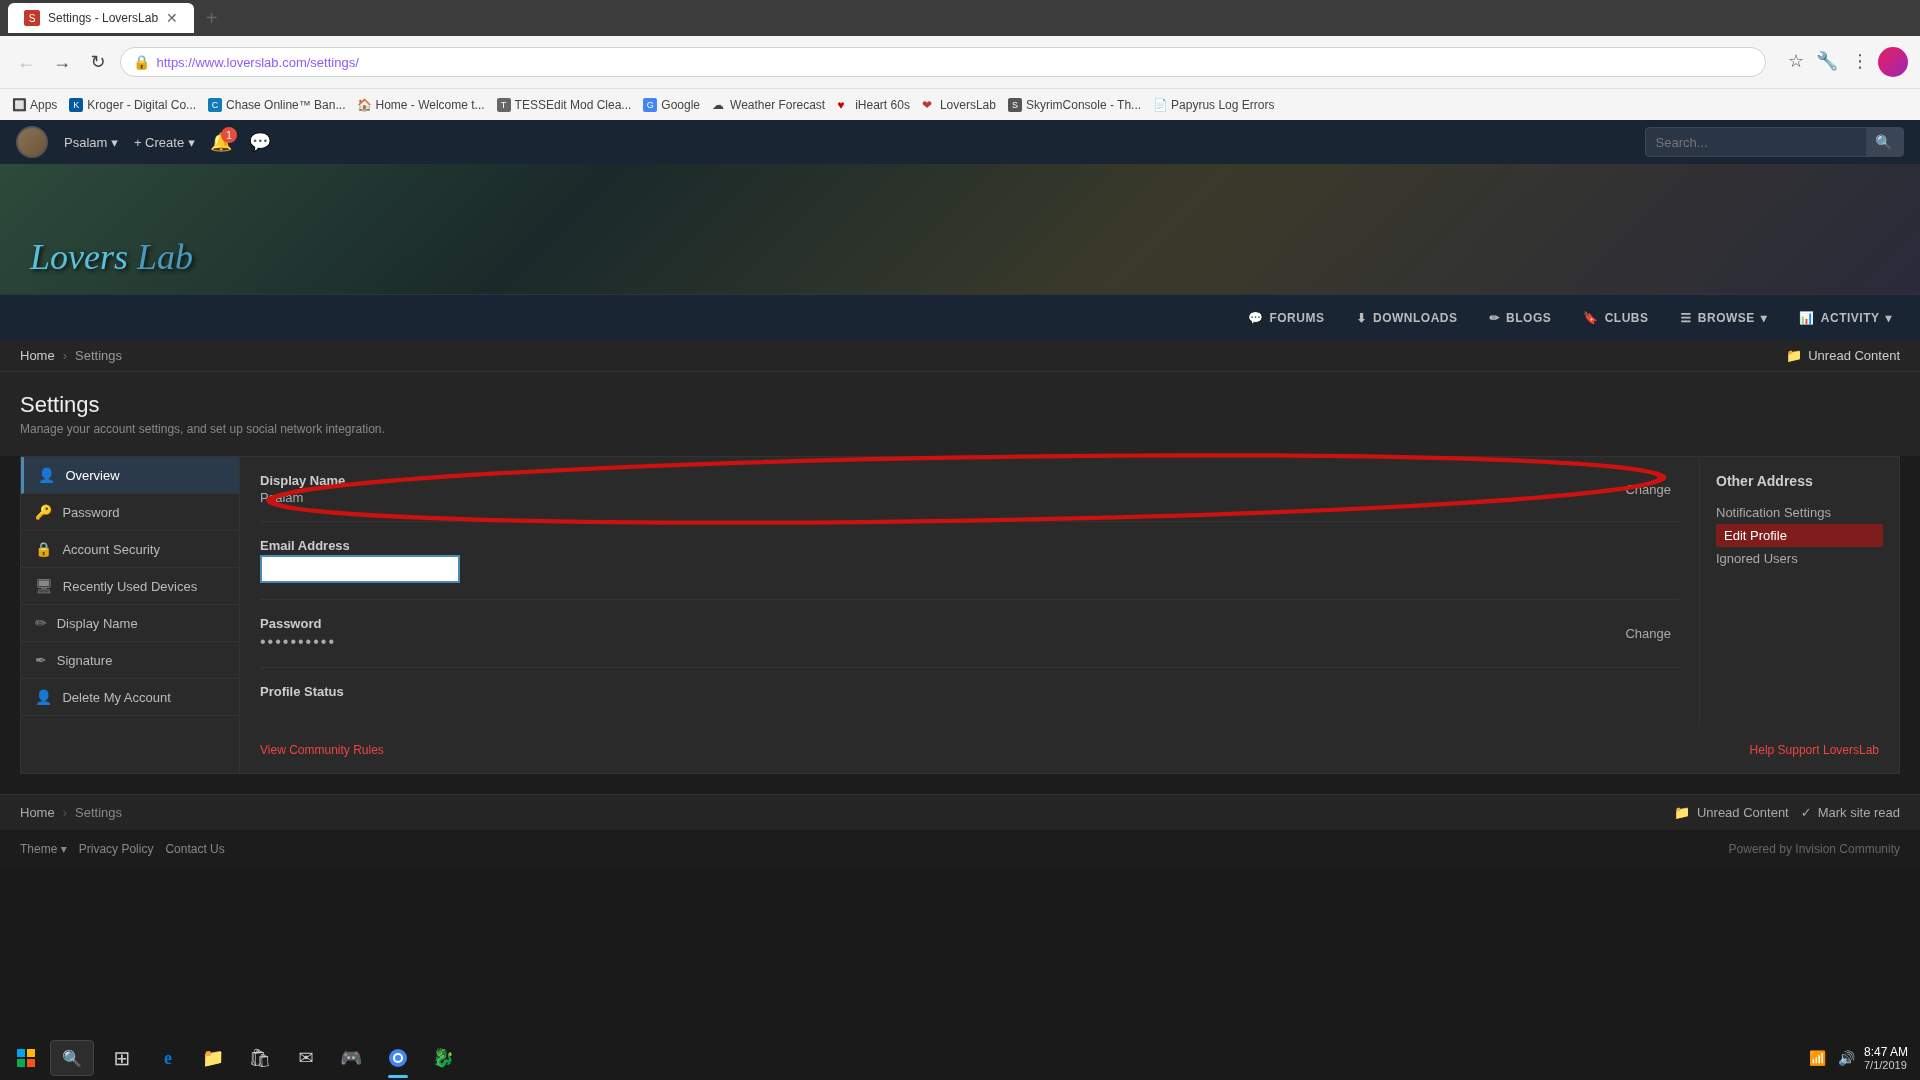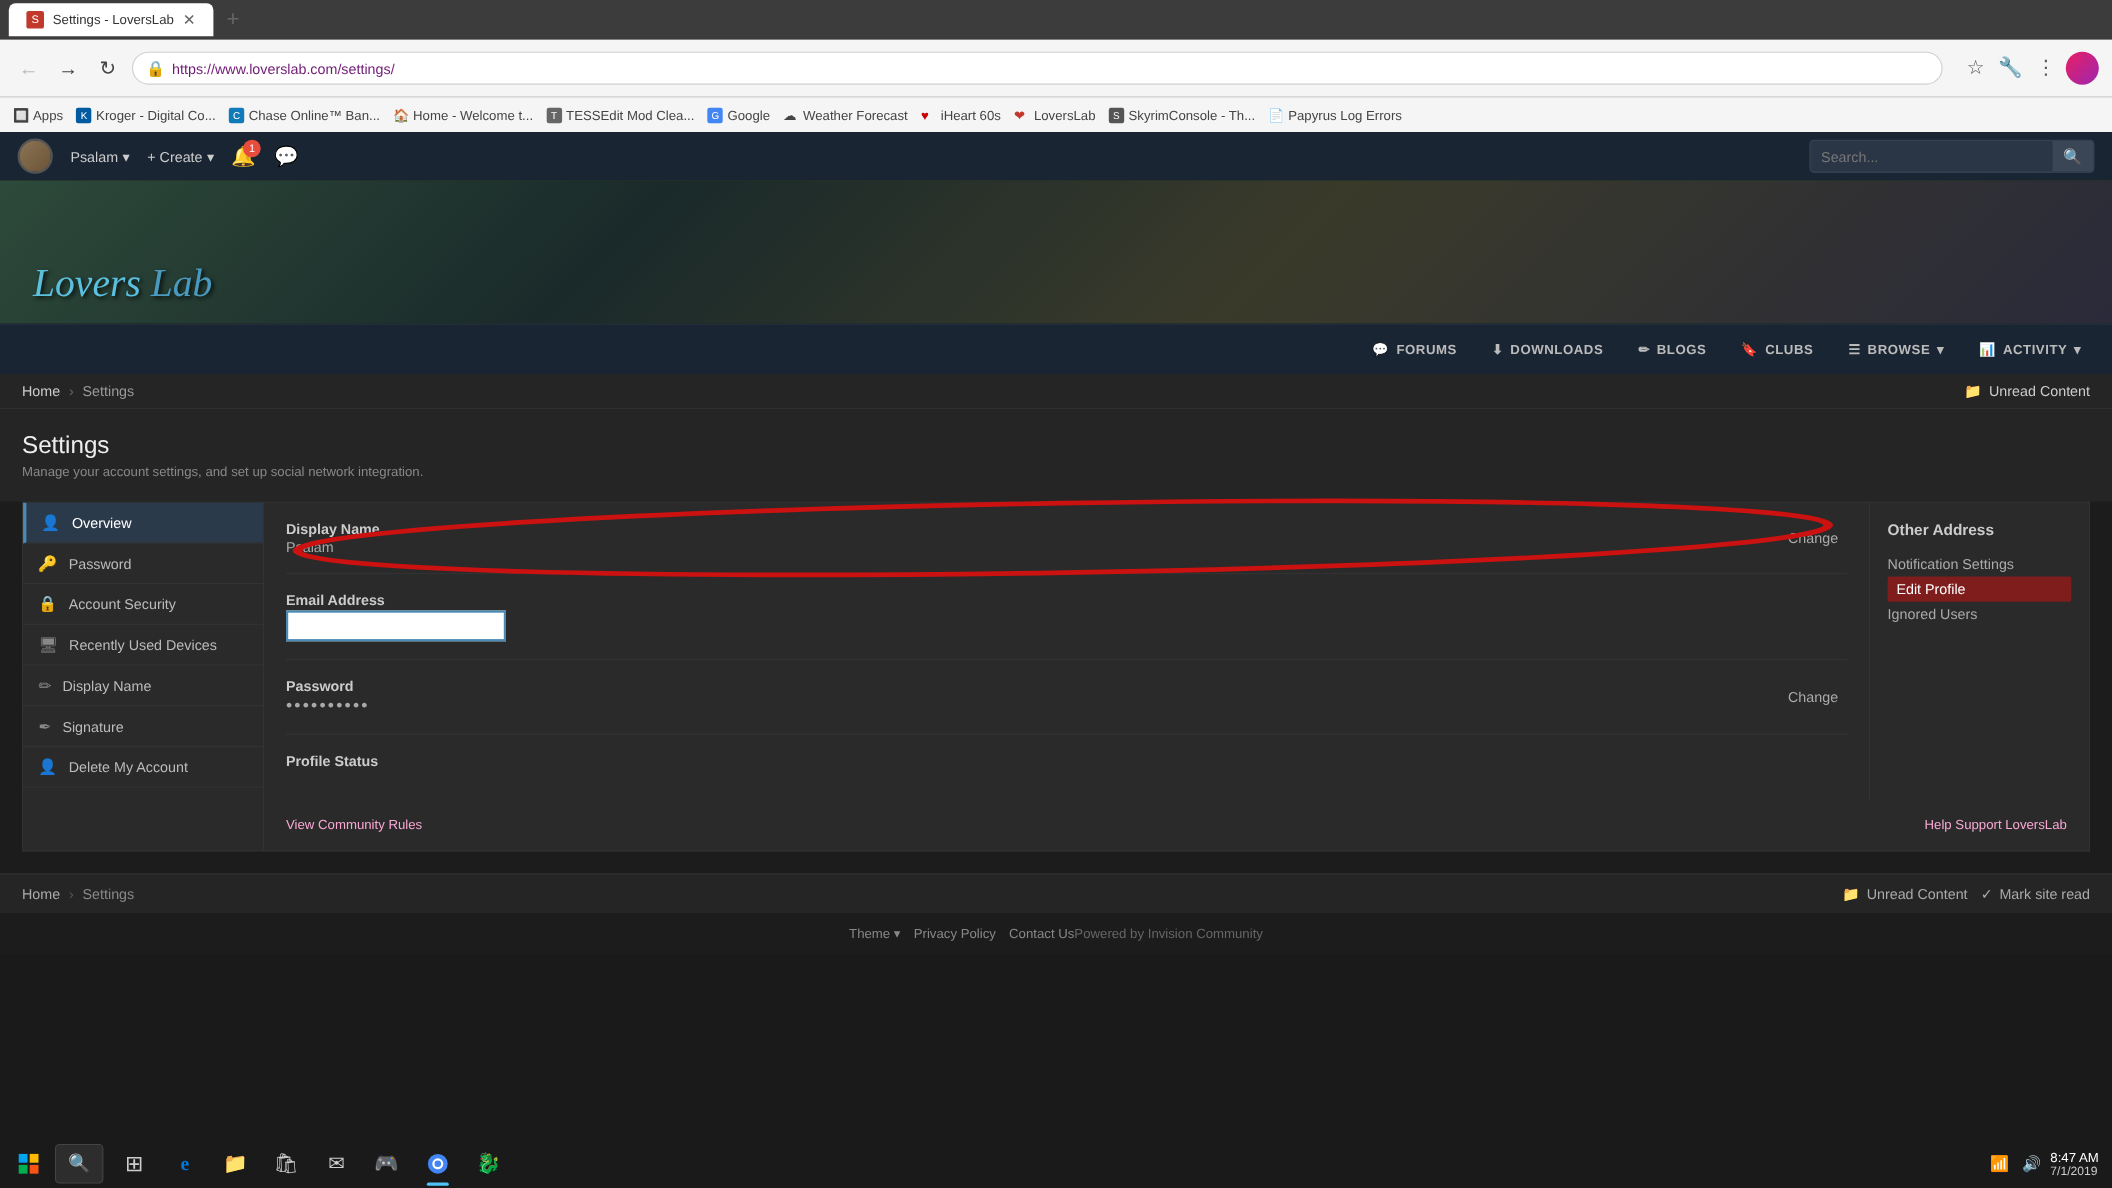--- a/index.html
+++ b/index.html
@@ -11,21 +11,21 @@
     .browser-tab { background: #f1f1f1; color: #333; padding: 6px 16px; border-radius: 6px 6px 0 0; font-size: 12px; display: flex; align-items: center; gap: 8px; height: 30px; min-width: 180px; }
     .browser-tab.active { background: #ffffff; }
     .tab-favicon { width: 16px; height: 16px; background: #555; border-radius: 2px; display: inline-block; }
     .tab-close { color: #666; cursor: pointer; font-size: 14px; }
     .tab-new { background: none; border: none; color: #666; font-size: 20px; cursor: pointer; padding: 0 8px; }
     .browser-controls { background: #f5f5f5; height: 52px; display: flex; align-items: center; padding: 0 12px; gap: 8px; }
     .nav-btn { background: none; border: none; color: #444; font-size: 18px; cursor: pointer; width: 28px; height: 28px; display: flex; align-items: center; justify-content: center; border-radius: 50%; }
     .nav-btn.disabled { color: #bbb; cursor: default; }
     .address-bar { flex: 1; height: 30px; background: white; border: 1px solid #d0d0d0; border-radius: 15px; display: flex; align-items: center; padding: 0 12px; font-size: 13px; color: #333; }
     .address-bar-icon { color: #555; margin-right: 6px; font-size: 14px; }
-    .address-text { color: #701a75; }
+    .address-text { color: #8b5cf6; }
     .browser-actions { display: flex; gap: 4px; margin-left: 8px; }
     .browser-action-btn { background: none; border: none; color: #555; font-size: 18px; cursor: pointer; width: 28px; height: 28px; display: flex; align-items: center; justify-content: center; }
     .user-avatar-btn { width: 30px; height: 30px; border-radius: 50%; background: linear-gradient(135deg, #e91e63, #9c27b0); border: none; cursor: pointer; }
 
     
     .bookmarks-bar { background: #f5f5f5; height: 32px; display: flex; align-items: center; padding: 0 12px; gap: 12px; border-top: 1px solid #e0e0e0; font-size: 12px; color: #444; overflow: hidden; }
     .bookmark-item { display: flex; align-items: center; gap: 4px; cursor: pointer; white-space: nowrap; }
     .bm-icon { width: 14px; height: 14px; border-radius: 2px; display: inline-block; }
 
     
@@ -98,34 +98,34 @@
     .other-settings-title { color: #ccc; font-size: 14px; font-weight: bold; margin-bottom: 12px; }
     .other-settings-link { display: block; color: #aaa; font-size: 13px; padding: 4px 0; cursor: pointer; text-decoration: none; }
     .other-settings-link.active { background: #7f1d1d; color: white; padding: 4px 8px; border-radius: 2px; display: block; }
 
     
     .settings-main { display: flex; }
     .settings-form { flex: 1; padding: 16px 20px; }
 
     
     .footer-links { padding: 16px 20px; display: flex; justify-content: space-between; align-items: center; }
-    .footer-link { color: #f9a8d4; font-size: 12px; cursor: pointer; text-decoration: none; }
+    .footer-link { color: #ef4444; font-size: 12px; cursor: pointer; text-decoration: none; }
 
     
     .bottom-nav { background: #252525; border-top: 1px solid #333; padding: 10px 20px; display: flex; align-items: center; justify-content: space-between; }
     .bottom-nav-left { display: flex; align-items: center; gap: 8px; font-size: 13px; }
     .bottom-nav-link { color: #aaa; cursor: pointer; }
     .bottom-nav-sep { color: #555; }
     .bottom-nav-current { color: #888; }
     .bottom-nav-right { display: flex; align-items: center; gap: 12px; }
     .bottom-unread { color: #aaa; font-size: 13px; display: flex; align-items: center; gap: 6px; cursor: pointer; }
     .bottom-mark-read { color: #aaa; font-size: 13px; display: flex; align-items: center; gap: 6px; cursor: pointer; }
 
     
-    .site-footer { padding: 12px 20px; display: flex; align-items: center; justify-content: center; }
+    .site-footer { padding: 12px 20px; display: flex; align-items: center; justify-content: space-between; }
     .footer-items { display: flex; gap: 12px; align-items: center; }
     .footer-item { color: #888; font-size: 12px; cursor: pointer; }
     .footer-powered { color: #666; font-size: 12px; }
 
     
     .taskbar { position: fixed; bottom: 0; left: 0; right: 0; height: 44px; background: #1a1a1a; display: flex; align-items: center; padding: 0 4px; gap: 2px; z-index: 9999; }
     .taskbar-start { width: 44px; height: 44px; display: flex; align-items: center; justify-content: center; cursor: pointer; }
     .taskbar-search { height: 36px; background: #2d2d2d; border: 1px solid #444; border-radius: 4px; width: 44px; display: flex; align-items: center; justify-content: center; cursor: pointer; }
     .taskbar-apps { display: flex; gap: 2px; margin-left: 4px; }
     .taskbar-app { width: 44px; height: 44px; display: flex; align-items: center; justify-content: center; cursor: pointer; position: relative; }

